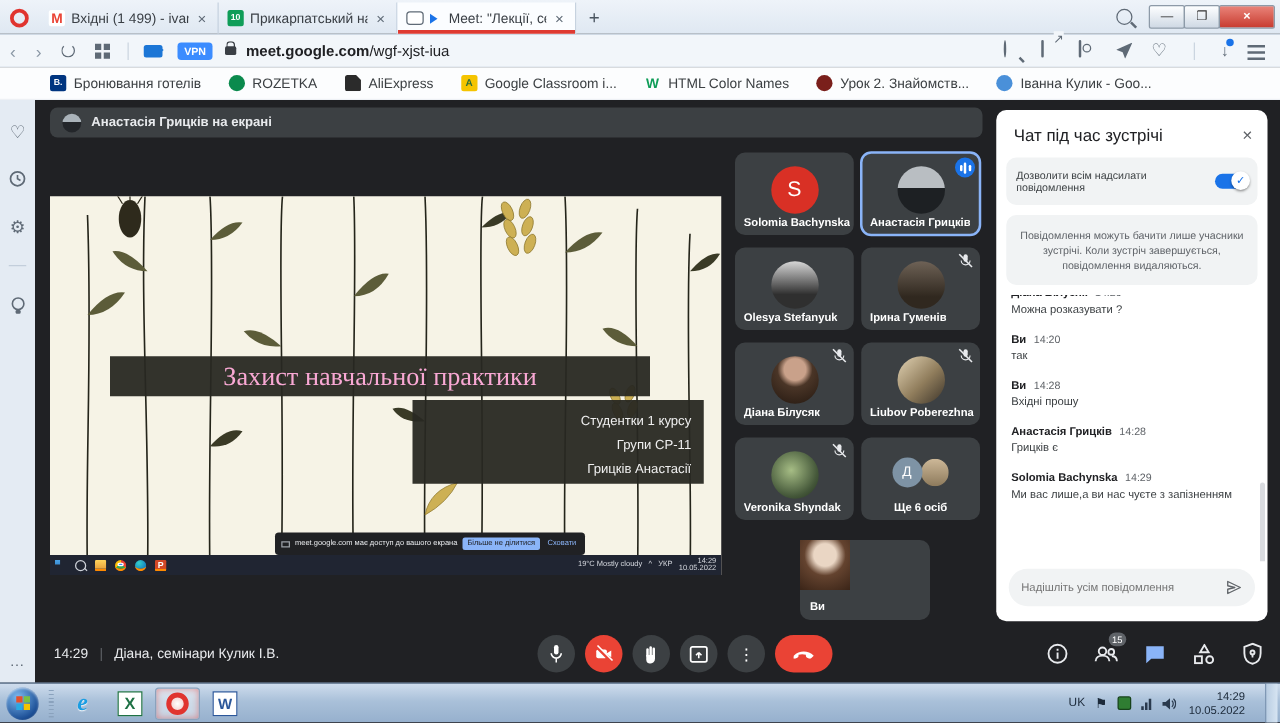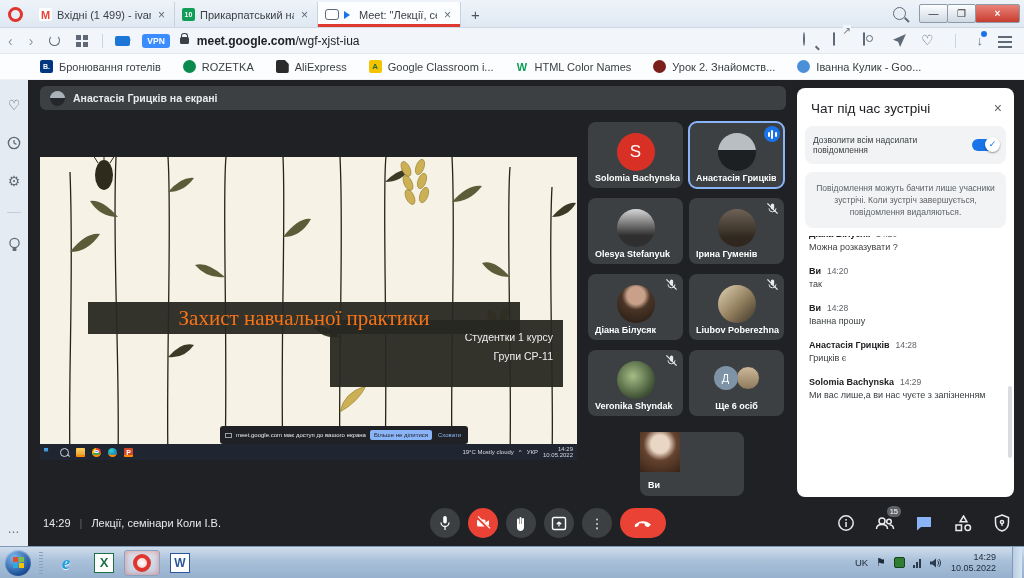--- a/index.html
+++ b/index.html
@@ -73,21 +73,21 @@
 .sb-div{width:14px;height:1px;background:#c3cedb}
 .sb-dots{position:absolute;bottom:10px;font-size:12px;letter-spacing:1px}
 .meet{position:absolute;left:28px;top:0;width:996px;height:466px}
 
 .banner{position:absolute;left:12px;top:6px;width:746px;height:24px;background:#3c4043;border-radius:6px;display:flex;align-items:center;gap:8px;padding-left:10px}
 .banner .av{width:15px;height:15px;border-radius:50%;background:linear-gradient(#aab3ba 45%,#23262a 45%)}
 .banner .txt{color:#e8eaed;font-size:10.5px;font-weight:bold}
 
 .slide{position:absolute;left:12px;top:77px;width:537px;height:303px;background:#f6f3e6;overflow:hidden}
 .slide svg{position:absolute;inset:0}
-.sl-title{position:absolute;left:48px;top:145px;width:432px;height:32px;background:rgba(40,40,34,.95);color:#f97316;font-family:"Liberation Serif",serif;font-size:21px;display:flex;align-items:center;justify-content:center;z-index:3}
+.sl-title{position:absolute;left:48px;top:128px;width:432px;height:32px;background:rgba(40,40,34,.95);color:#f9a8d4;font-family:"Liberation Serif",serif;font-size:21px;display:flex;align-items:center;justify-content:center;z-index:3}
 .sl-sub{position:absolute;left:290px;top:163px;width:233px;height:67px;background:rgba(40,40,34,.95);color:#efefef;font-size:10.5px;text-align:right;padding:8px 10px 0 0;line-height:19px;z-index:2}
 .toast{position:absolute;left:180px;top:269px;height:18px;background:#202124;border-radius:3px;display:flex;align-items:center;gap:4px;padding:0 5px;z-index:4}
 .toast .scr{width:7px;height:5px;border:1px solid #9aa0a6}
 .toast .t{color:#e8eaed;font-size:6px;white-space:nowrap}
 .toast .btn-stop{background:#8ab4f8;color:#202124;font-size:6px;border-radius:2px;padding:2px 4px;white-space:nowrap}
 .toast .btn-hide{color:#8ab4f8;font-size:6px;padding:0 2px;white-space:nowrap}
 .stb{position:absolute;left:0;bottom:0;width:537px;height:16px;background:#202532;display:flex;align-items:center;z-index:5;padding:0 4px;gap:7px}
 .stb .wicon{width:9px;height:9px}
 .w-start{background:linear-gradient(#4aa3e8,#2470b8);clip-path:polygon(0 0,45% 0,45% 45%,0 45%);box-shadow:5px 0 0 #3b8cd6,0 5px 0 #3b8cd6,5px 5px 0 #3b8cd6}
 .w-search{border:1.2px solid #cfd3da;border-radius:50%;width:7px;height:7px;position:relative}
@@ -331,20 +331,21 @@
             <ellipse cx="452" cy="160" rx="3.4" ry="7" transform="rotate(-25 452 160)"></ellipse>
             <ellipse cx="464" cy="158" rx="3.4" ry="7" transform="rotate(20 464 158)"></ellipse>
             <ellipse cx="454" cy="172" rx="3.4" ry="7" transform="rotate(-25 454 172)"></ellipse>
             <ellipse cx="466" cy="170" rx="3.4" ry="7" transform="rotate(20 466 170)"></ellipse>
           </g>
         </svg>
         <div class="sl-title">Захист навчальної практики</div>
         <div class="sl-sub">
           <div>Студентки 1 курсу</div>
           <div>Групи СР-11</div>
+          <div>Грицків Анастасії</div>
         </div>
         <div class="toast">
           <span class="scr"></span>
           <span class="t">meet.google.com має доступ до вашого екрана</span>
           <span class="btn-stop">Більше не ділитися</span>
           <span class="btn-hide">Сховати</span>
         </div>
         <div class="stb">
           <span class="wicon w-start"></span>
           <span class="wicon w-search"></span>
@@ -443,39 +444,45 @@
           <div class="msg">
             <div class="hd"><span>Діана Білусяк</span><span class="tm">14:20</span></div>
             <div class="bd">Можна розказувати ?</div>
           </div>
           <div class="msg">
             <div class="hd"><span>Ви</span><span class="tm">14:20</span></div>
             <div class="bd">так</div>
           </div>
           <div class="msg">
             <div class="hd"><span>Ви</span><span class="tm">14:28</span></div>
-            <div class="bd">Іванна прошу</div>
+            <div class="bd">Вхідні прошу</div>
           </div>
           <div class="msg">
             <div class="hd"><span>Анастасія Грицків</span><span class="tm">14:28</span></div>
             <div class="bd">Грицків є</div>
           </div>
           <div class="msg">
             <div class="hd"><span>Solomia Bachynska</span><span class="tm">14:29</span></div>
             <div class="bd">Ми вас лише,а ви нас чуєте з запізненням</div>
           </div>
           <div class="chat-scroll"></div>
+        </div>
+        <div class="chat-in">
+          <input placeholder="Надішліть усім повідомлення" style="">
+          <svg class="send" viewBox="0 0 16 16">
+              <path d="M2.5 13.5V9.6L9 8 2.5 6.4V2.5L14 8z" fill="none" stroke="#5f6368" stroke-width="1.2" stroke-linejoin="round"></path>
+            </svg>
         </div>
       </div>
 
       <div class="meetbar">
         <div class="mb-left">
           <span>14:29</span>
           <span class="sep">|</span>
-          <span>Лекції, семінари Коли І.В.</span>
+          <span>Діана, семінари Кулик І.В.</span>
         </div>
         <div class="ctrls">
           <div class="cbtn">
             <svg width="14" height="16" viewBox="0 0 14 16">
                 <rect x="5.2" y="1" width="3.6" height="7.5" rx="1.8" class="ic-w"></rect>
                 <path d="M3 7.5a4 4 0 0 0 8 0" stroke="#fff" stroke-width="1.3" fill="none"></path>
                 <rect x="6.4" y="12" width="1.2" height="3" class="ic-w"></rect>
               </svg>
           </div>
           <div class="cbtn red">

